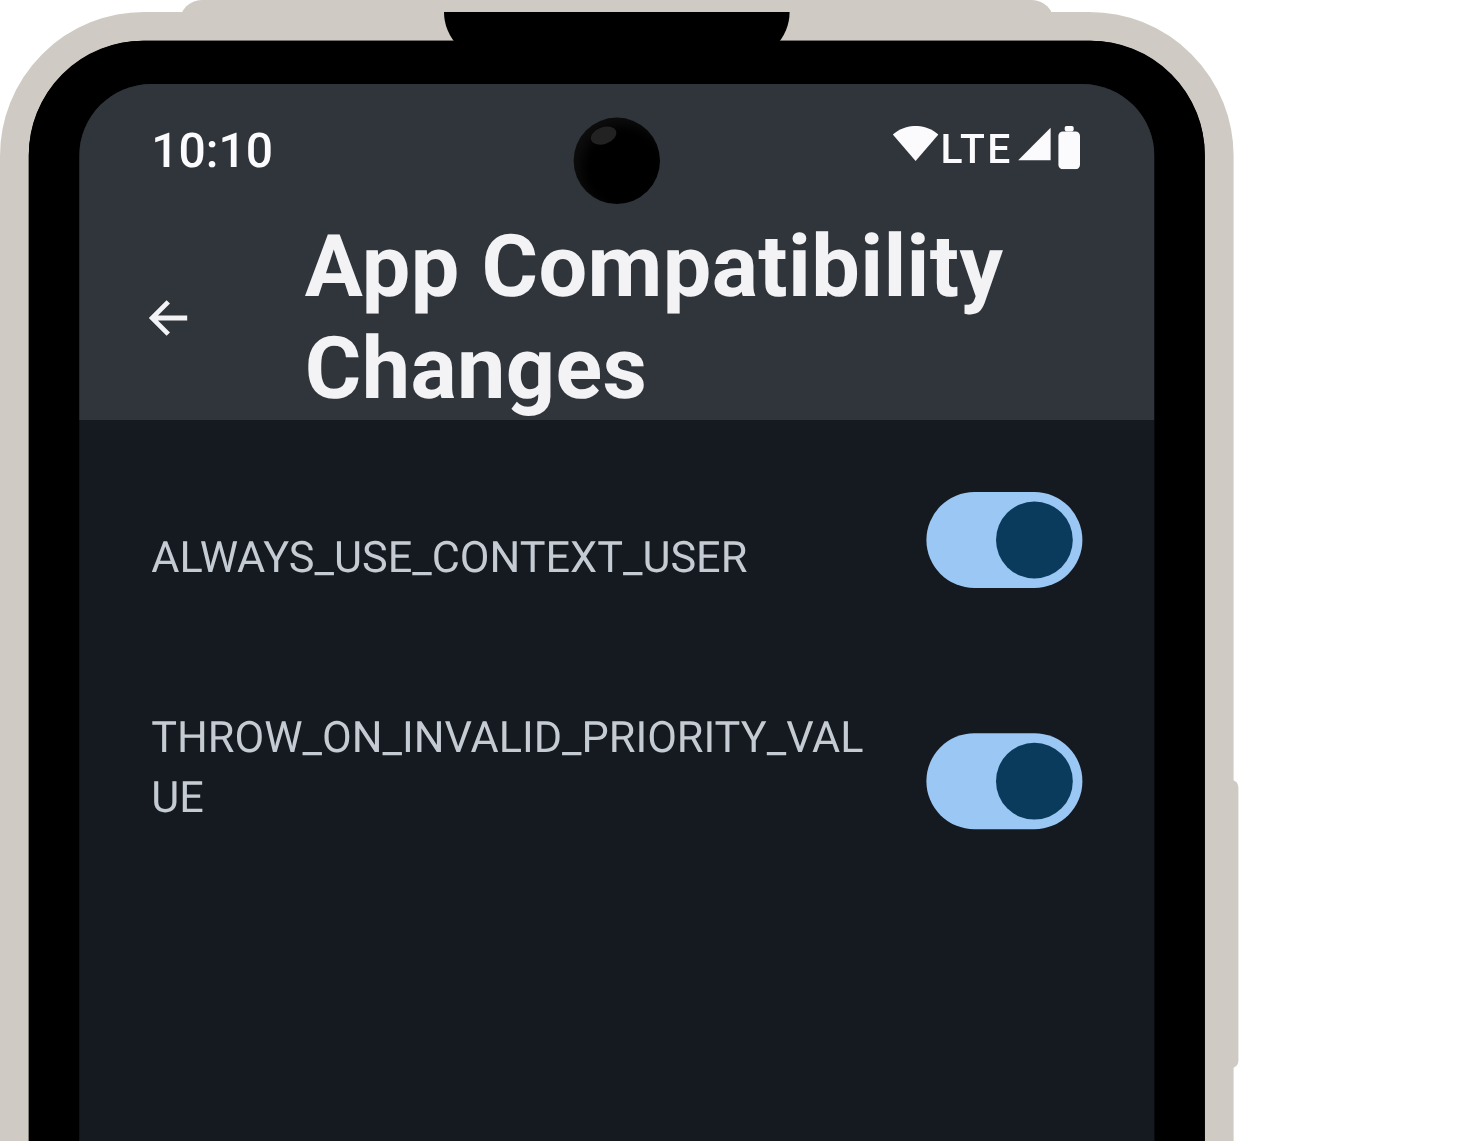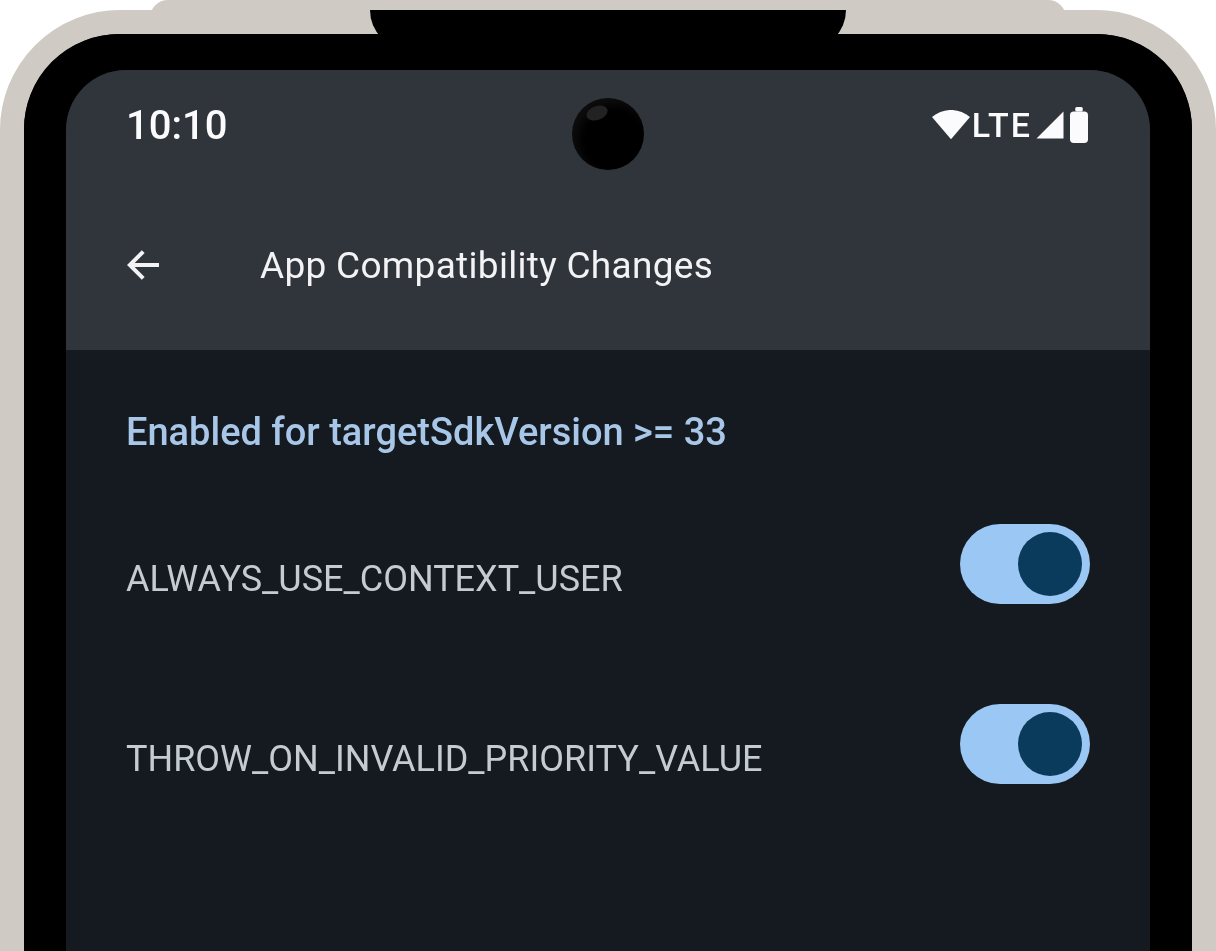--- a/index.html
+++ b/index.html
@@ -6,21 +6,21 @@
     margin: 0;
     padding: 0;
     width: 1216px;
     height: 951px;
     overflow: hidden;
     font-family: Roboto, "Helvetica Neue", Arial, sans-serif;
     background: #ffffff;
   }
   .stage {
     position: relative;
-    width: 1216px;
+    width: 1028px;
     height: 951px;
     background: #ffffff;
   }
 
   
   .top-plate {
     position: absolute;
     left: 150px;
     right: 150px;
     top: 0;
@@ -93,21 +93,20 @@
     display: flex;
     align-items: center;
     justify-content: space-between;
     padding: 0 60px 0 60px;
     color: #fbfbfd;
     font-size: 40px;
     font-weight: 500;
   }
   .status-right {
     display: flex;
-    align-items: center;
     gap: 2px;
   }
   .status-right .lte {
     font-size: 34px;
     font-weight: 500;
     letter-spacing: 2px;
   }
   .status-right svg { display: block; }
 
   
@@ -147,22 +146,22 @@
   }
   .back-btn {
     width: 54px;
     height: 54px;
     display: flex;
     align-items: center;
     justify-content: center;
     cursor: pointer;
   }
   .appbar-title {
-    font-size: 37px;
-    font-weight: 400;
+    font-size: 72px;
+    font-weight: 700;
     letter-spacing: 0.3px;
   }
 
   
   .content {
     padding: 60px 60px 0 60px;
   }
   .section-header {
     color: #a8c7e8;
     font-size: 38px;
@@ -248,21 +247,20 @@
     <div class="appbar">
       <div class="back-btn">
         <svg width="48" height="48" viewBox="0 0 24 24">
           <path d="M20 11H7.83l5.0-5.0L11.4 4.6 4 12l7.4 7.4 1.43-1.4-5.0-5.0H20z" fill="#f3f3f6"></path>
         </svg>
       </div>
       <div class="appbar-title">App Compatibility Changes</div>
     </div>
 
     <div class="content">
-      <div class="section-header">Enabled for targetSdkVersion &gt;= 33</div>
 
       <div class="row">
         <div class="row-label">ALWAYS_USE_CONTEXT_USER</div>
         <div class="toggle on"></div>
       </div>
 
 
       <div class="row">
         <div class="row-label">THROW_ON_INVALID_PRIORITY_VALUE</div>
         <div class="toggle on"></div>

